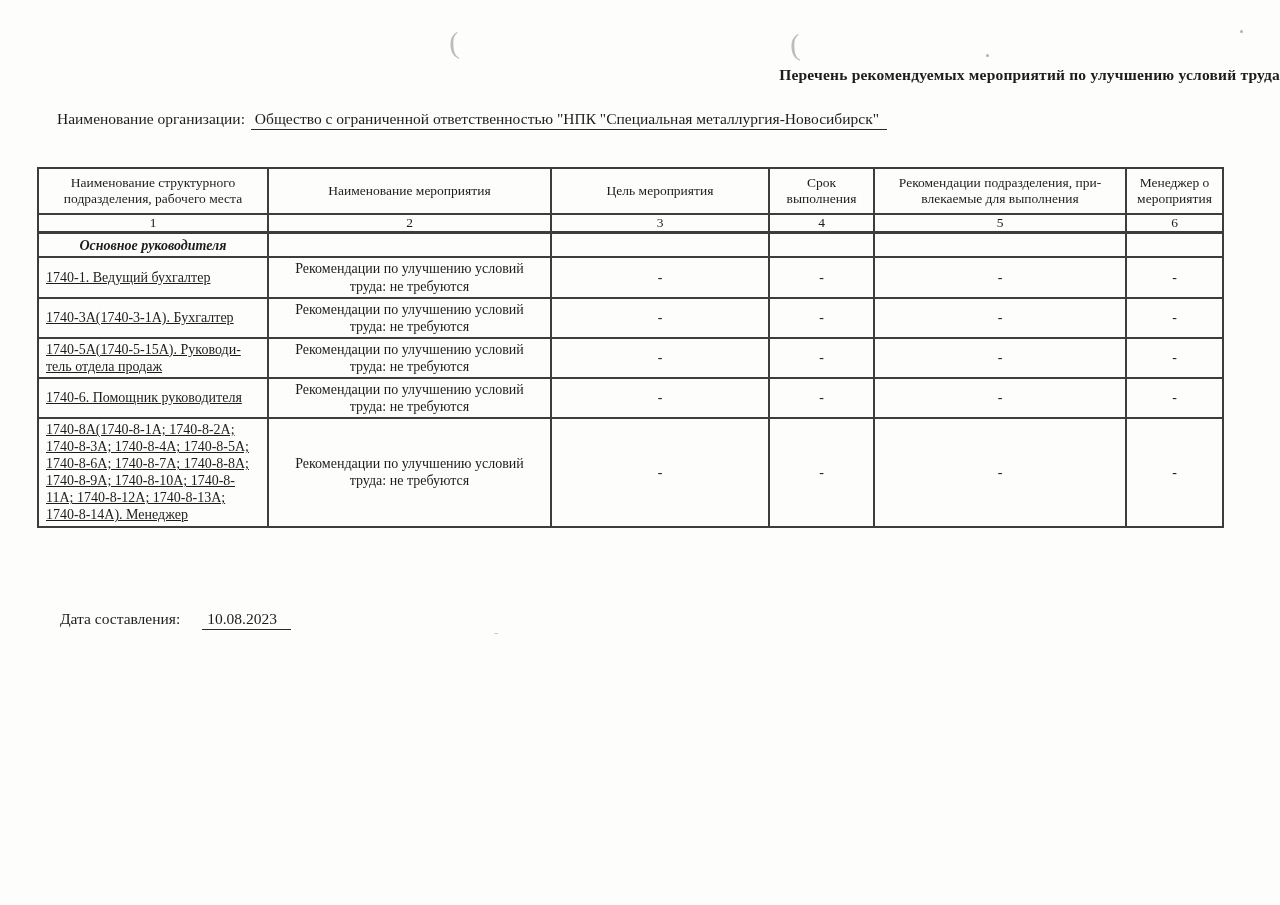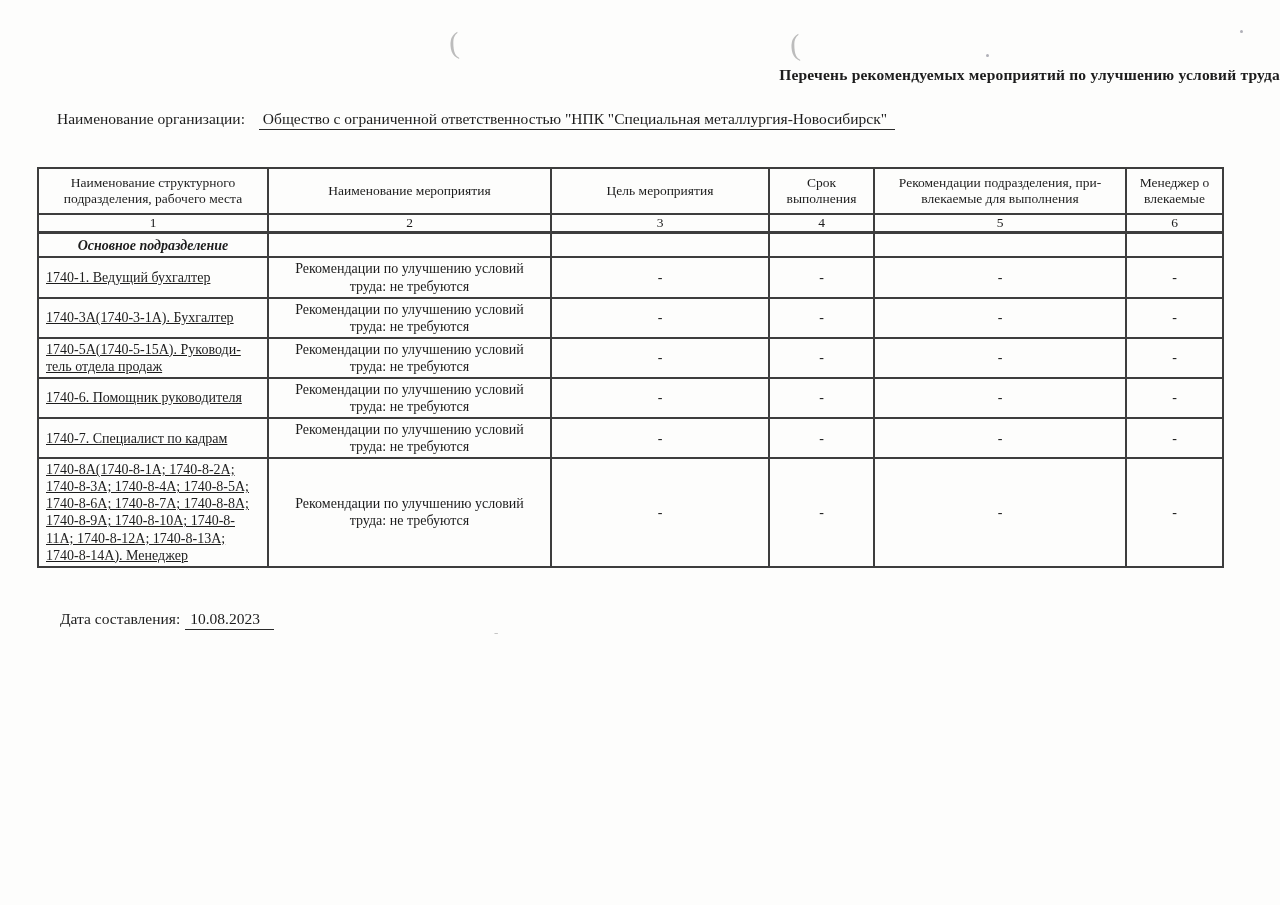--- a/index.html
+++ b/index.html
@@ -23,21 +23,21 @@
   .org-line {
     position: absolute;
     top: 110px; left: 57px;
     font-size: 15.5px;
     white-space: nowrap;
   }
   .org-line .underlined {
     display: inline-block;
     border-bottom: 1.5px solid #2a2a2a;
     padding: 0 8px 1px 4px;
-    margin-left: 10px;
+    margin-left: 2px;
   }
   table.main {
     position: absolute;
     top: 167px; left: 37px;
     width: 1185px;
     border-collapse: collapse;
     table-layout: fixed;
     font-size: 14px;
   }
   table.main td, table.main th {
@@ -82,21 +82,21 @@
   .tick  { font-size: 13px; opacity: .6; }
   .date-line {
     position: absolute;
     top: 610px; left: 60px;
     font-size: 15.5px;
   }
   .date-line .underlined {
     display: inline-block;
     border-bottom: 1.5px solid #2a2a2a;
     padding: 0 14px 1px 5px;
-    margin-left: 1px;
+    margin-left: 18px;
   }
 </style>
 </head>
 <body>
 
 <div class="page">
 
   <div class="artifact paren" style="top:26px; left:449px;">(</div>
   <div class="artifact paren" style="top:28px; left:790px;">(</div>
   <div class="artifact speck" style="top:54px; left:986px;"></div>
@@ -134,33 +134,33 @@
         <th>
           <span class="hdr-line">Срок</span>
           <span class="hdr-line">выполнения</span>
         </th>
         <th>
           <span class="hdr-line">Рекомендации подразделения, при-</span>
           <span class="hdr-line">влекаемые для выполнения</span>
         </th>
         <th>
           <span class="hdr-line">Менеджер о</span>
-          <span class="hdr-line">влекаемые</span>
+          <span class="hdr-line">мероприятия</span>
         </th>
       </tr>
       <tr class="nums">
         <td>1</td>
         <td>2</td>
         <td>3</td>
         <td>4</td>
         <td>5</td>
         <td>6</td>
       </tr>
       <tr class="section">
-        <td class="section-label">Основное подразделение</td>
+        <td class="section-label">Основное руководителя</td>
         <td></td>
         <td></td>
         <td></td>
         <td></td>
         <td></td>
       </tr>
 
       <tr class="datarow">
         <td class="c-left">1740-1. Ведущий бухгалтер</td>
         <td class="c-center">Рекомендации по улучшению условий труда: не требуются</td>
@@ -180,28 +180,20 @@
       <tr class="datarow">
         <td class="c-left">1740-5А(1740-5-15А). Руководи-тель отдела продаж</td>
         <td class="c-center">Рекомендации по улучшению условий труда: не требуются</td>
         <td class="c-center">-</td>
         <td class="c-center">-</td>
         <td class="c-center">-</td>
         <td class="c-center">-</td>
       </tr>
       <tr class="datarow">
         <td class="c-left">1740-6. Помощник руководителя</td>
-        <td class="c-center">Рекомендации по улучшению условий труда: не требуются</td>
-        <td class="c-center">-</td>
-        <td class="c-center">-</td>
-        <td class="c-center">-</td>
-        <td class="c-center">-</td>
-      </tr>
-      <tr class="datarow">
-        <td class="c-left">1740-7. Специалист по кадрам</td>
         <td class="c-center">Рекомендации по улучшению условий труда: не требуются</td>
         <td class="c-center">-</td>
         <td class="c-center">-</td>
         <td class="c-center">-</td>
         <td class="c-center">-</td>
       </tr>
       <tr class="datarow tall">
         <td class="c-left">1740-8А(1740-8-1А; 1740-8-2А; 1740-8-3А; 1740-8-4А; 1740-8-5А; 1740-8-6А; 1740-8-7А; 1740-8-8А; 1740-8-9А; 1740-8-10А; 1740-8-11А; 1740-8-12А; 1740-8-13А; 1740-8-14А). Менеджер</td>
         <td class="c-center">Рекомендации по улучшению условий труда: не требуются</td>
         <td class="c-center">-</td>

